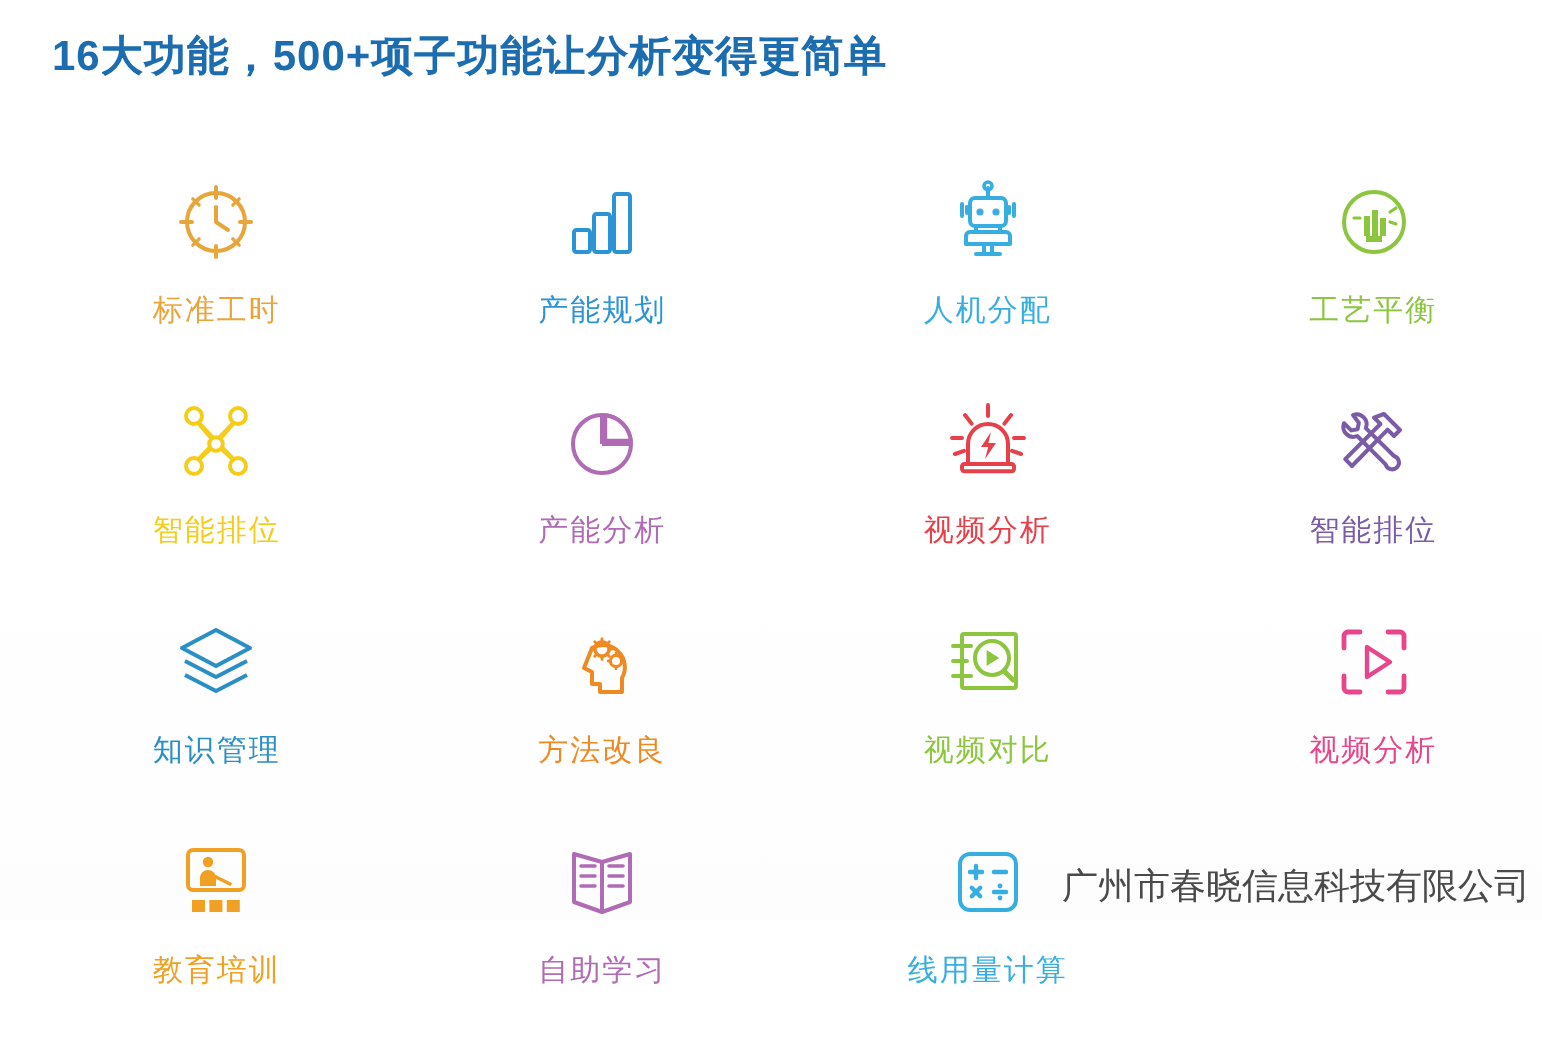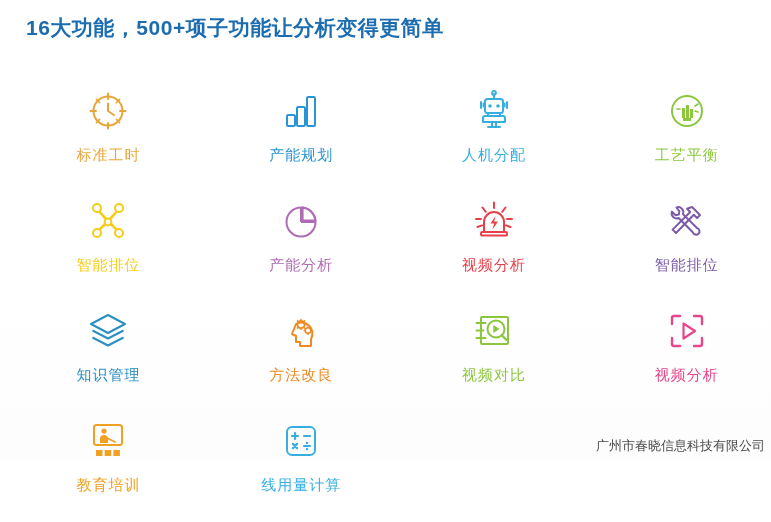--- a/index.html
+++ b/index.html
@@ -60,21 +60,21 @@
     margin-top: 6px;
     font-size: 15px;
     letter-spacing: 1px;
     white-space: nowrap;
     font-family: "Liberation Sans", "DejaVu Sans", sans-serif;
   }
   .watermark {
     position: absolute;
     right: 6px;
     bottom: 5px;
-    font-size: 13px;
+    font-size: 18px;
     color: #4a4a4a;
     letter-spacing: 0px;
     white-space: nowrap;
   }
 </style>
 </head>
 <body>
 
 <div id="page-root">
 
@@ -241,20 +241,30 @@
           <rect x="9" y="7" width="28" height="20" rx="2.5" stroke="#f0a022" stroke-width="2"></rect>
           <circle cx="19" cy="13" r="2.6" fill="#f0a022"></circle>
           <path d="M15 25 v-4 a4 4 0 0 1 8 0 v4 z" fill="#f0a022"></path>
           <path d="M22 20 L30 24" stroke="#f0a022" stroke-width="1.8" stroke-linecap="round"></path>
           <path d="M11 32 h6.5 v6 H11 z M19.7 32 h6.5 v6 h-6.5 z M28.4 32 h6.5 v6 h-6.5 z" fill="#f0a022"></path>
         </svg>
       </span>
       <span class="cell-label" style="color:#f0a022">教育培训</span>
     </div>
 
+    <div class="cell">
+      <span class="icon-wrap">
+        <svg width="46" height="46" viewBox="0 0 46 46" fill="none">
+          <path d="M23 13 L9 9 V33 l14 5 L37 33 V9 z" stroke="#b06bb5" stroke-width="2" stroke-linejoin="round"></path>
+          <path d="M23 13 V38" stroke="#b06bb5" stroke-width="2"></path>
+          <path d="M12.5 15 h7 M12.5 20 h7 M12.5 25 h7 M26.5 15 h7 M26.5 20 h7 M26.5 25 h7" stroke="#b06bb5" stroke-width="1.8" stroke-linecap="round"></path>
+        </svg>
+      </span>
+      <span class="cell-label" style="color:#b06bb5">自助学习</span>
+    </div>
 
     <div class="cell">
       <span class="icon-wrap">
         <svg width="46" height="46" viewBox="0 0 46 46" fill="none">
           <rect x="9" y="9" width="28" height="28" rx="5" stroke="#37aee0" stroke-width="2"></rect>
           <path d="M14 18 h6 M17 15 v6" stroke="#37aee0" stroke-width="2.2" stroke-linecap="round"></path>
           <path d="M26 18 h6" stroke="#37aee0" stroke-width="2.2" stroke-linecap="round"></path>
           <path d="M14.9 25.9 L19.1 30.1 M19.1 25.9 L14.9 30.1" stroke="#37aee0" stroke-width="2.2" stroke-linecap="round"></path>
           <path d="M26 28 h6" stroke="#37aee0" stroke-width="2.2" stroke-linecap="round"></path>
           <circle cx="29" cy="25" r="1.2" fill="#37aee0"></circle>

